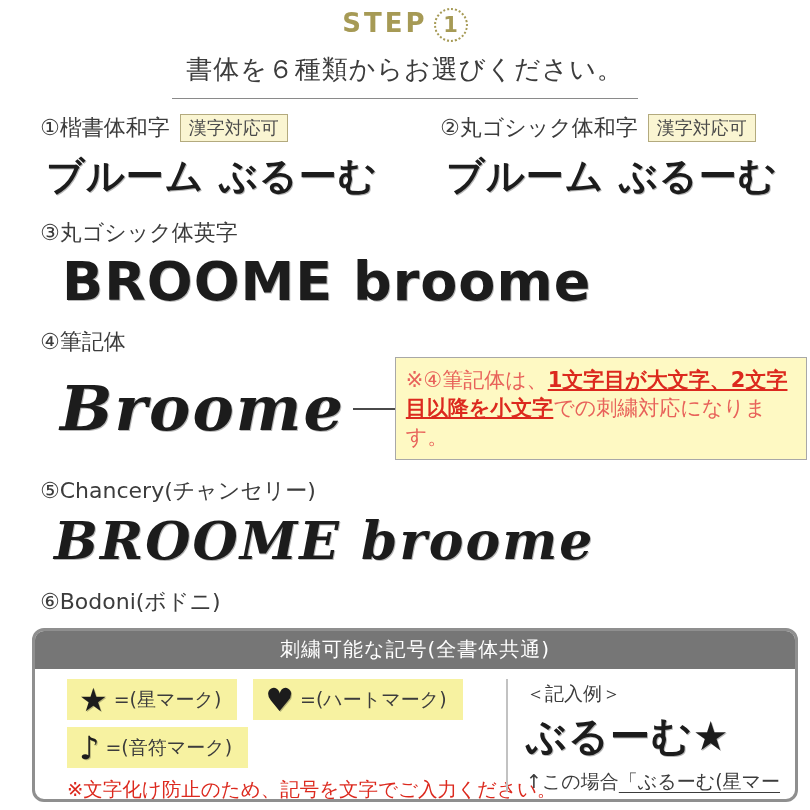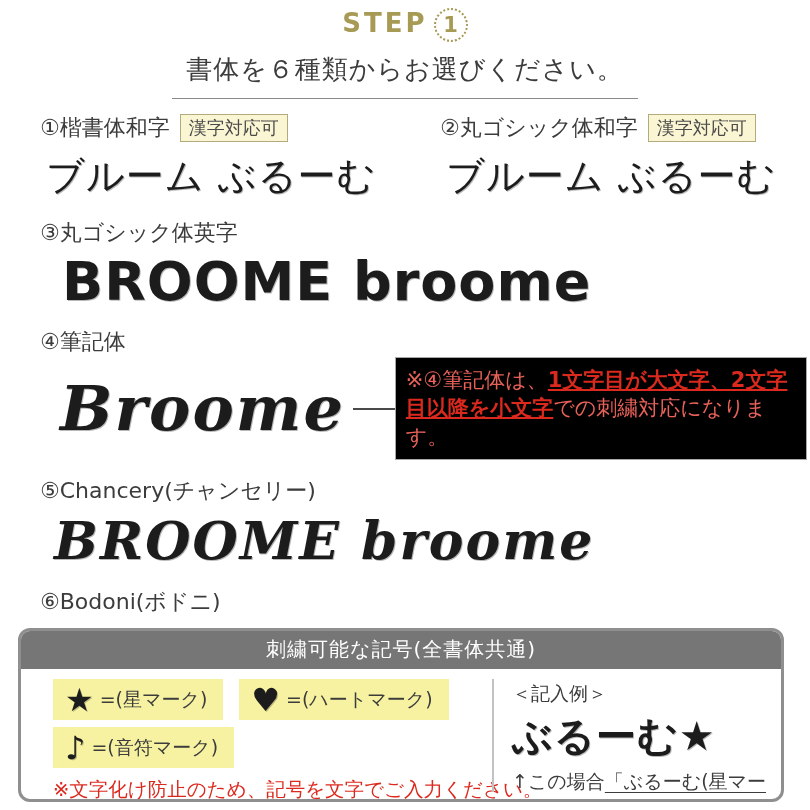--- a/index.html
+++ b/index.html
@@ -26,51 +26,51 @@
   
   .opt-label { font-size:22px; color:#3c3c3c; display:flex; align-items:center; gap:10px; }
   .badge {
     background:#faf5d2; border:1px solid #b3aa7e; color:#4a4a4a;
     font-size:18px; padding:1px 8px 2px 8px; line-height:1.3;text-align:center;
   }
   .sample { color:#1c1c1c; text-shadow:1px 1px 0 rgba(0,0,0,0.28); white-space:nowrap; }
 
   .row-1 { display:flex; padding:14px 0 0 40px; gap:50px; }
   .row-1 .font-option { width:350px; }
-  .sample-kana { font-size:38px; font-weight:400; margin:8px 0 0 6px; letter-spacing:1px; }
+  .sample-kana { font-size:38px; font-weight:700; margin:8px 0 0 6px; letter-spacing:1px; }
   .kaisho { font-family:"DejaVu Serif","Liberation Serif",serif; }
 
   .opt-block { padding:16px 0 0 40px; }
   .sample-maru-en { font-size:54px; font-weight:900; letter-spacing:1px; margin:2px 0 0 22px; }
 
   .opt-script { padding:14px 0 0 40px; }
   .script-row { display:flex; align-items:center; }
   .sample-script {
     font-family:"DejaVu Serif","Liberation Serif",serif; font-style:italic; font-weight:bold;
     font-size:62px; margin-left:20px; letter-spacing:2px;
   }
   .connector { width:42px; height:2px; background:#4a4a4a; margin:0 0 0 8px; flex:none; }
   .script-note {
-    border:1px solid #a8a8a8; background:#000000; width:412px; padding:8px 10px;
+    border:1px solid #a8a8a8; background:#fef9c3; width:412px; padding:8px 10px;
     font-size:21px; line-height:1.35; color:#e8625a; flex:none;
   }
   .script-note .em { color:#dc291e; font-weight:bold; text-decoration:underline; }
 
   .sample-chancery {
     font-family:"DejaVu Serif","Liberation Serif",serif; font-style:italic; font-weight:bold;
     font-size:52px; letter-spacing:2px; margin:4px 0 0 14px;
   }
   .sample-bodoni {
     font-family:"DejaVu Serif","Liberation Serif",serif; font-weight:bold;
     font-size:54px; letter-spacing:2px; margin:2px 0 0 26px;
   }
 
   
   .symbols-box {
-    position:absolute; left:18px; top:628px; width:766px; height:174px;
+    position:absolute; left:32px; top:628px; width:766px; height:174px;
     border:3px solid #8f8f8f; border-radius:12px; overflow:hidden; background:#ffffff;
   }
   .symbols-header {
     background:#767676; color:#ffffff; text-align:center;
     font-size:20px; padding:5px 0 6px 0; letter-spacing:1px;
   }
   .symbols-body { display:flex; height:calc(100% - 33px); }
   .symbols-left { width:463px; padding:10px 0 0 32px; }
   .chips-row { display:flex; gap:16px; margin-bottom:7px; }
   .chip {

